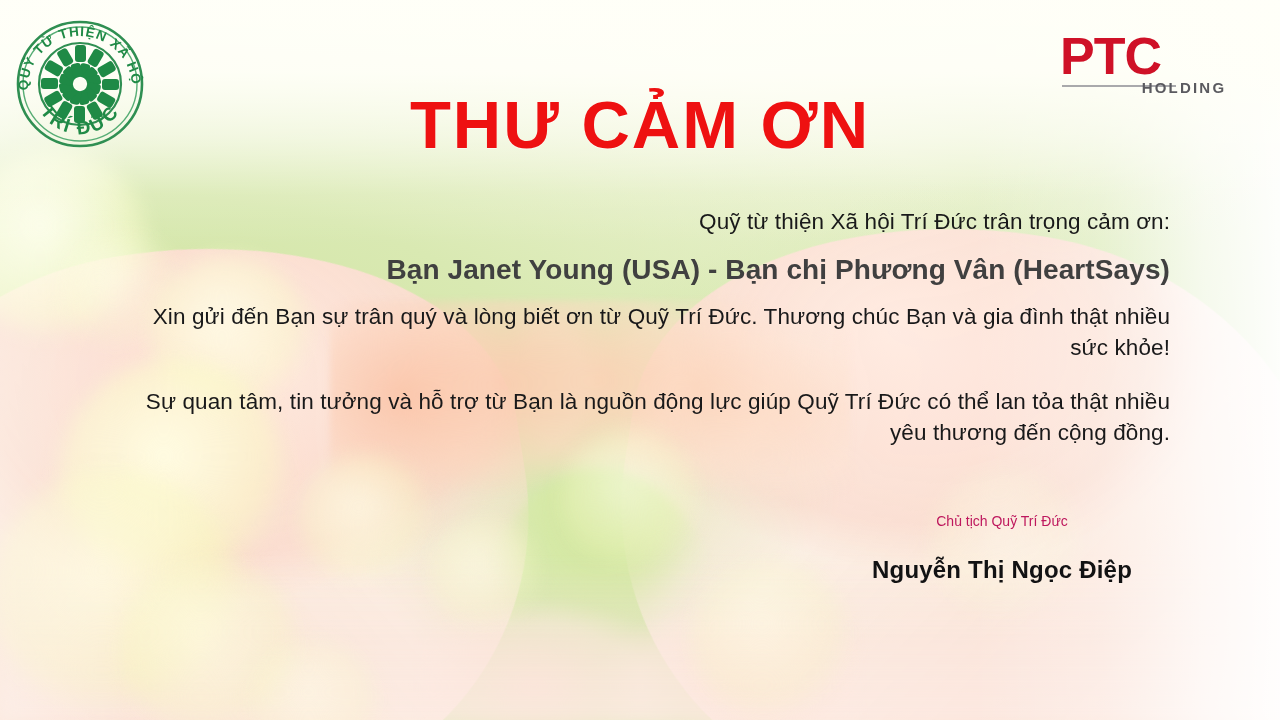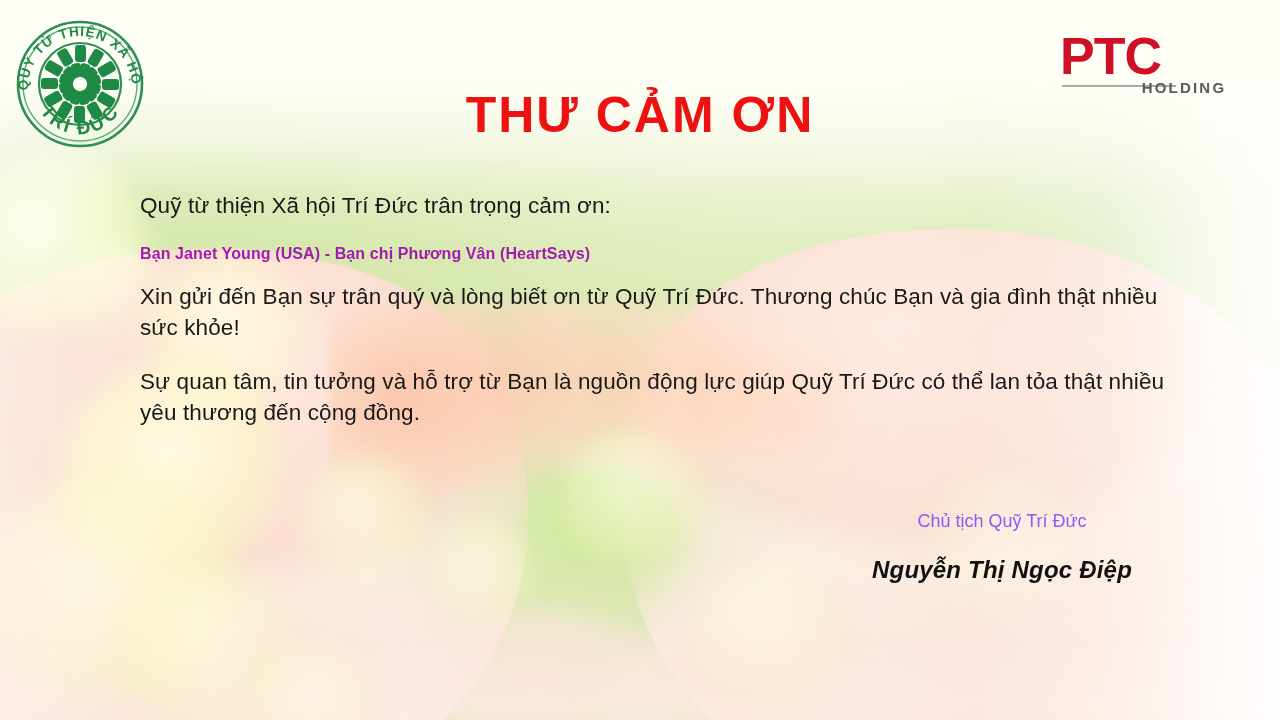--- a/index.html
+++ b/index.html
@@ -105,40 +105,41 @@
   .seal{position:absolute;left:8px;top:12px;width:144px;height:144px;}
   .seal svg{display:block;width:144px;height:144px;}
 
   
   .ptc{position:absolute;right:28px;top:28px;width:196px;height:76px;}
   .ptc svg{display:block;width:196px;height:76px;}
 
   
   .title{
     position:absolute;left:0;right:0;top:86px;text-align:center;
-    font-size:50px;font-weight:bold;color:#ee1111;letter-spacing:2px;
+    font-size:67px;font-weight:bold;color:#ee1111;letter-spacing:2px;
     font-family:"Liberation Sans","DejaVu Sans",sans-serif;
     text-shadow:0 1px 0 rgba(255,255,255,.55);
   }
   .body-block{position:absolute;left:140px;top:190px;width:1030px;}
   .line{
     color:#19191a;font-size:22.5px;line-height:31px;letter-spacing:.1px;
-    margin:0 0 0 0;
+    margin:16px 0 0 0;
+    text-align:right;
   }
   .l-intro{margin-bottom:17px;}
   .l-donor{
-    color:#a21caf;font-weight:bold;font-size:16px;margin-bottom:12px;
+    color:#404040;font-weight:bold;font-size:28px;margin-bottom:12px;
   }
   .l-program{margin-bottom:23px;}
   .para{margin-bottom:23px;}
 
   .sign{position:absolute;right:118px;top:508px;text-align:center;width:320px;}
-  .sign-role{font-size:18px;color:#8b5cf6;line-height:26px;}
+  .sign-role{font-size:14px;color:#be185d;line-height:26px;}
   .sign-name{
-    font-size:24px;font-weight:bold;font-style:italic;color:#121213;
+    font-size:24px;font-weight:bold;color:#121213;
     margin-top:22px;letter-spacing:.2px;
   }
 </style>
 </head>
 <body>
 
 <div class="card">
 
   <div class="bg">
     <div class="bg-base"></div>

